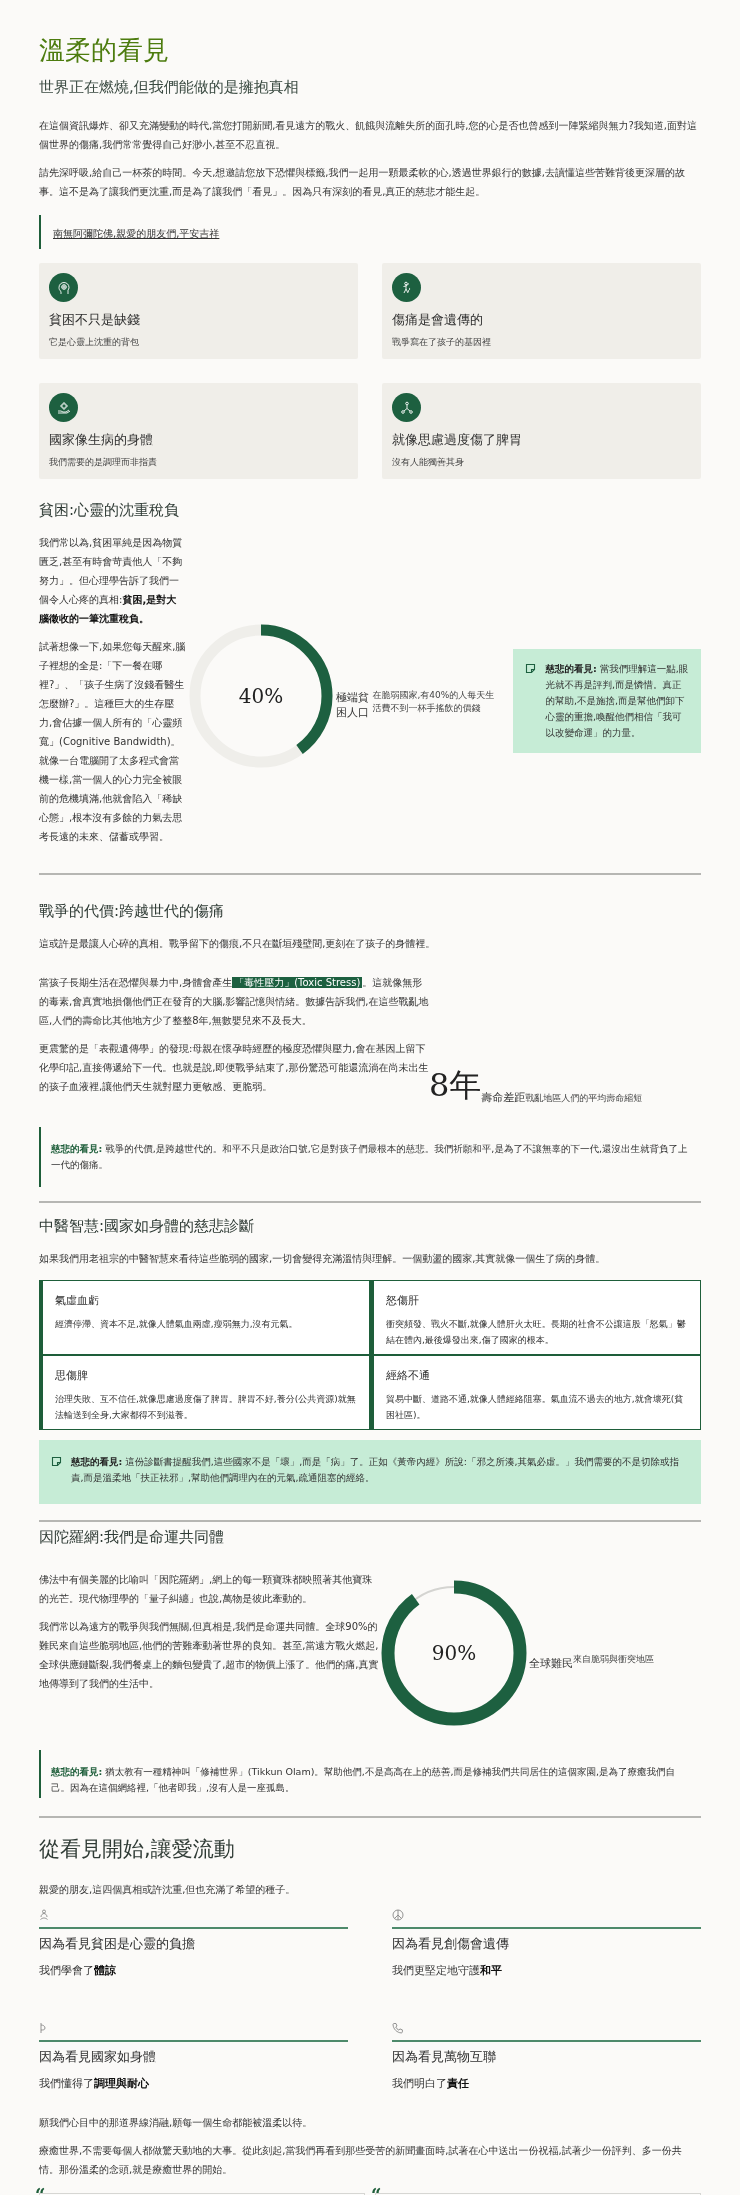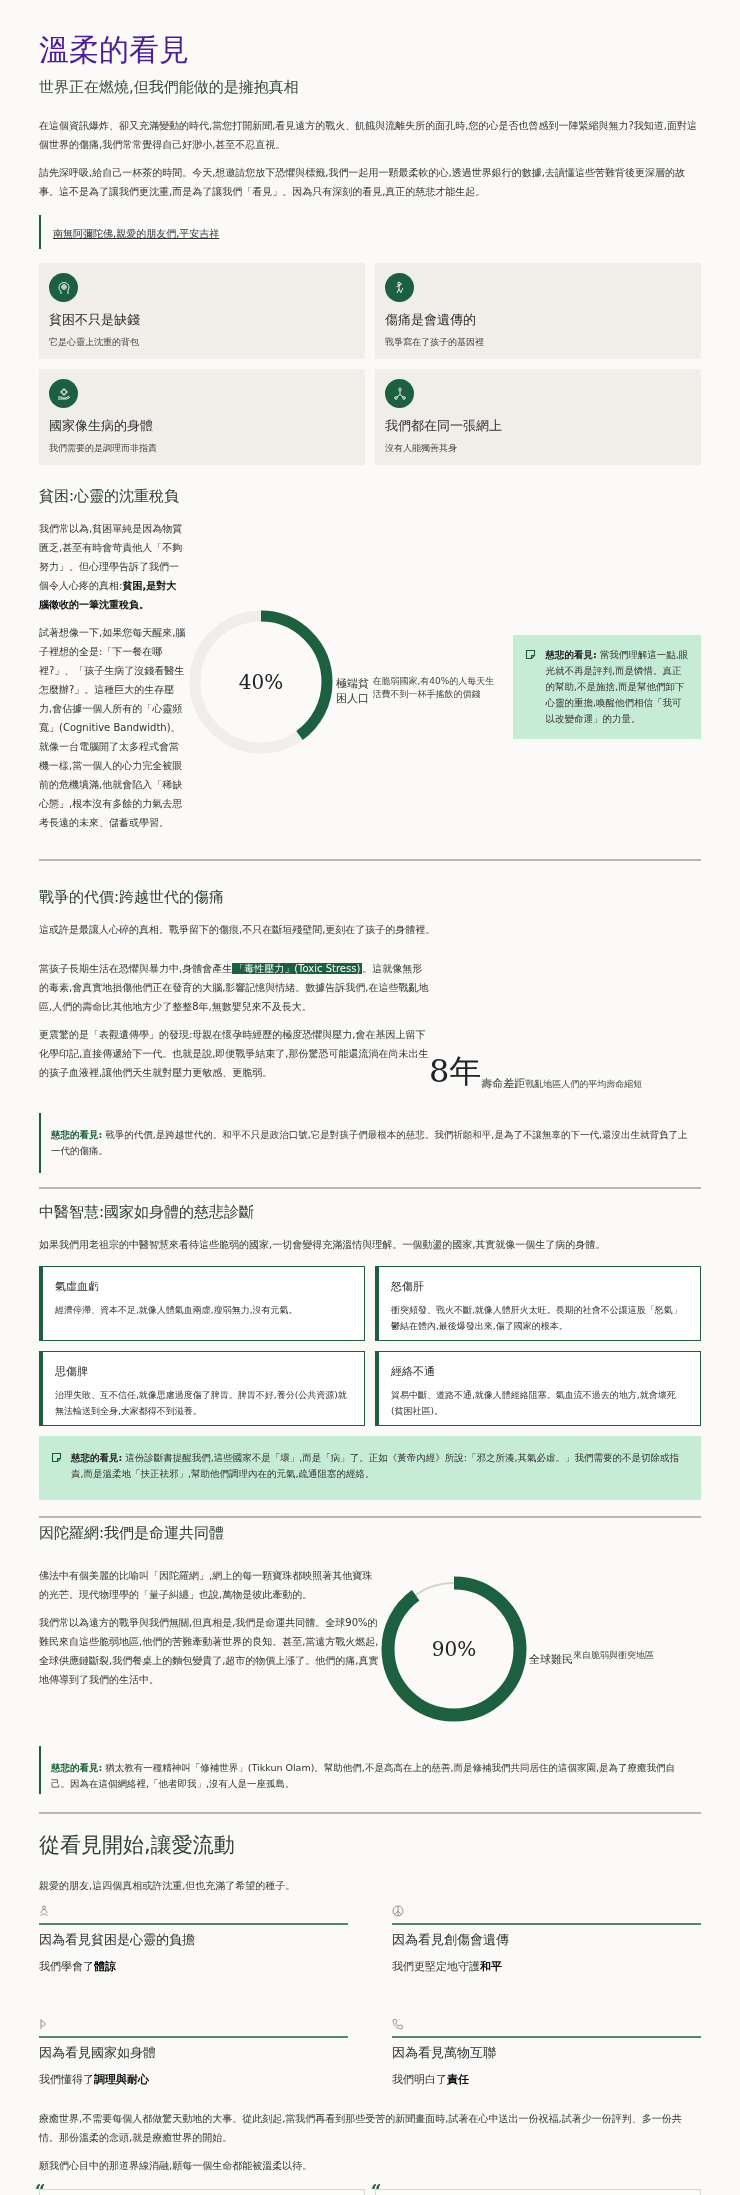--- a/index.html
+++ b/index.html
@@ -5,28 +5,28 @@
     * { box-sizing: border-box; margin: 0; padding: 0; }
     html, body { background: #fbfaf8; }
     body {
       width: 740px;
       font-family: "DejaVu Sans", "Liberation Sans", sans-serif;
       color: #2b2b2b;
     }
     .page { padding: 30px 39px 40px 39px; }
     .serif { font-family: "DejaVu Serif", "Liberation Serif", serif; }
 
-    h1.title { font-size: 30px; font-weight: 400; color: #4c1d95; line-height: 40px; margin-bottom: 6px; }
+    h1.title { font-size: 26px; font-weight: 400; color: #4d7c0f; line-height: 40px; margin-bottom: 6px; }
     .subtitle { font-size: 15px; color: #3a4a41; line-height: 22px; margin-bottom: 18px; }
     p.body { font-size: 10px; line-height: 19px; color: #333; margin-bottom: 9px; }
     p.body b { font-weight: 700; color: #111; }
 
     .greeting { border-left: 2px solid #1e5e3a; padding: 12px 12px; font-size: 10px; color: #333; margin: 14px 0 14px 0; height: 34px; text-decoration: underline; }
 
-    .intro-grid { display: grid; grid-template-columns: 1fr 1fr; gap: 10px; margin-bottom: 20px; }
+    .intro-grid { display: grid; grid-template-columns: 1fr 1fr; gap: 24px; margin-bottom: 20px; }
     .intro-card { background: #f0eee9; border-radius: 2px; padding: 10px 10px 12px 10px; height: 96px; }
     .intro-icon { width: 29px; height: 29px; border-radius: 50%; background: #1d6040; display: flex; align-items: center; justify-content: center; margin-bottom: 9px; }
     .intro-card h3 { font-size: 13px; font-weight: 400; color: #2f2f2f; line-height: 18px; margin-bottom: 7px; }
     .intro-card .desc { font-size: 9px; color: #444; }
 
     .section-title { font-size: 15px; font-weight: 400; color: #2f3b35; line-height: 22px; margin-bottom: 12px; }
     .divider { border: 0; border-top: 2px solid #b6b6b3; margin: 0; }
 
     .split { display: flex; }
     .split .left { width: 340px; }
@@ -42,21 +42,21 @@
     .callout-green .ci { flex: 0 0 12px; padding-top: 2px; }
     .callout-green b { font-weight: 700; color: #222; }
 
     .callout-line { border-left: 2px solid #1e5e3a; padding: 14px 10px; font-size: 9.5px; line-height: 16px; color: #333; }
     .callout-line b { color: #1e5e3a; font-weight: 700; }
 
     .highlight { background: #1d6040; color: #fff; padding: 0 2px; }
 
     .big-stat { font-size: 32px; color: #222; line-height: 40px; }
 
-    .tcm-grid { display: grid; grid-template-columns: 1fr 1fr; gap: 10px; margin-bottom: 10px; }
+    .tcm-grid { display: grid; grid-template-columns: 1fr 1fr; gap: 0; margin-bottom: 10px; }
     .tcm-card { border: 1px solid #1e5e3a; border-left: 4px solid #1e5e3a; background: #fff; padding: 12px 12px; height: 75px; }
     .tcm-card h4 { font-size: 11px; font-weight: 400; color: #2f2f2f; margin-bottom: 8px; }
     .tcm-card p { font-size: 9px; line-height: 16px; color: #333; }
 
     h2.closing { font-size: 21px; font-weight: 400; color: #2f3b35; line-height: 30px; margin-bottom: 16px; }
 
     .seeing-grid { display: grid; grid-template-columns: 1fr 1fr; column-gap: 10px; row-gap: 18px; margin-bottom: 22px; gap: 44px; }
     .seeing-item .s-icon { height: 16px; font-size: 11px; color: #777; line-height: 16px; }
     .seeing-item .s-line { border-top: 2px solid #4e8a6b; margin: 2px 0 6px 0; }
     .seeing-item h4 { font-size: 13px; font-weight: 400; color: #2f2f2f; line-height: 18px; margin-bottom: 10px; }
@@ -117,21 +117,21 @@
     </div>
     <div class="intro-card">
       <div class="intro-icon">
         <svg width="16" height="16" viewBox="0 0 16 16" fill="none" stroke="#fff" stroke-width="0.9">
             <circle cx="8" cy="3.5" r="1.3"></circle>
             <circle cx="4" cy="12" r="1.3"></circle>
             <circle cx="12" cy="12" r="1.3"></circle>
             <path d="M8 5v3.5M8 8.5l-3 2.5M8 8.5l3 2.5"></path>
           </svg>
       </div>
-      <h3>我們都在同一張網上</h3>
+      <h3>就像思慮過度傷了脾胃</h3>
       <div class="desc">沒有人能獨善其身</div>
     </div>
   </div>
 
   <section>
     <div class="section-title">貧困:心靈的沈重稅負</div>
     <div class="split">
       <div class="left">
         <p class="body"><span>我們常以為,貧困單純是因為物質匱乏,甚至有時會苛責他人「不夠努力」。但心理學告訴了我們一個令人心疼的真相:</span><b>貧困,是對大腦徵收的一筆沈重稅負。</b></p>
         <p class="body">試著想像一下,如果您每天醒來,腦子裡想的全是:「下一餐在哪裡?」、「孩子生病了沒錢看醫生怎麼辦?」。這種巨大的生存壓力,會佔據一個人所有的「心靈頻寬」(Cognitive Bandwidth)。就像一台電腦開了太多程式會當機一樣,當一個人的心力完全被眼前的危機填滿,他就會陷入「稀缺心態」,根本沒有多餘的力氣去思考長遠的未來、儲蓄或學習。</p>
@@ -280,22 +280,22 @@
           <svg width="12" height="12" viewBox="0 0 12 12" fill="none" stroke="#888" stroke-width="0.9">
               <path d="M2 1.5l2 0 1 2.5-1.3 1c.7 1.4 1.8 2.5 3.2 3.2l1-1.3 2.5 1v2c0 .5-.5 1-1 1C5 10.8 1.2 7 1 2.5c0-.5.5-1 1-1z"></path>
             </svg>
         </div>
         <div class="s-line"></div>
         <h4>因為看見萬物互聯</h4>
         <p><span>我們明白了</span><b>責任</b></p>
       </div>
     </div>
 
+    <p class="body" style="margin-top:6px;">願我們心目中的那道界線消融,願每一個生命都能被溫柔以待。</p>
     <p class="body">療癒世界,不需要每個人都做驚天動地的大事。從此刻起,當我們再看到那些受苦的新聞畫面時,試著在心中送出一份祝福,試著少一份評判、多一份共情。那份溫柔的念頭,就是療癒世界的開始。</p>
-    <p class="body" style="margin-top:6px;">願我們心目中的那道界線消融,願每一個生命都能被溫柔以待。</p>
 
     <div class="quote-grid">
       <div class="quote-card tall">
         <span class="q-open">“</span>
 
       </div>
       <div class="quote-card tall">
         <span class="q-open">“</span>
 
       </div>

